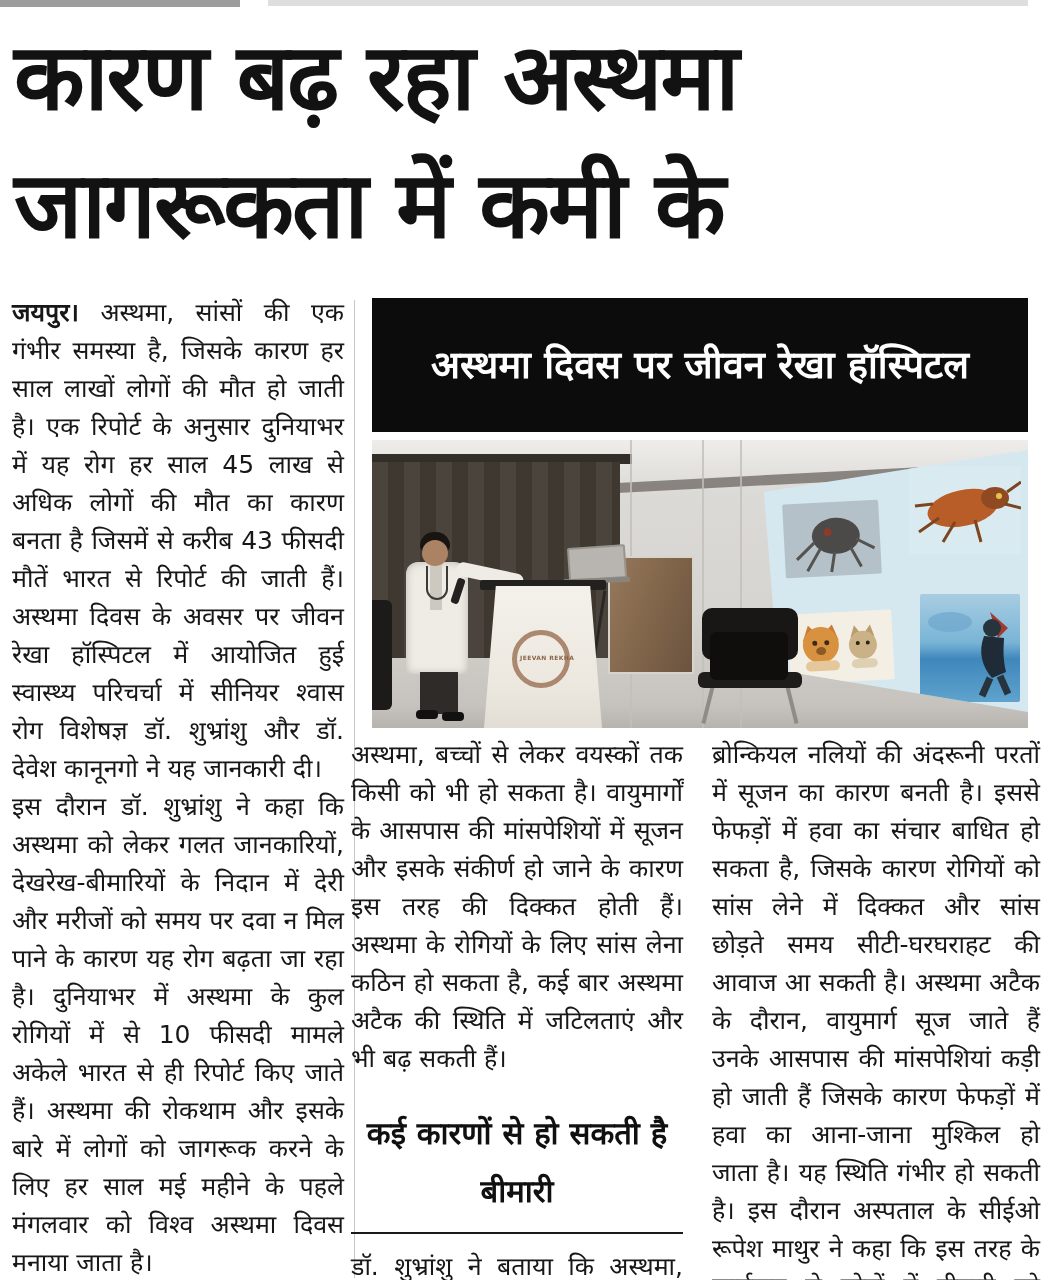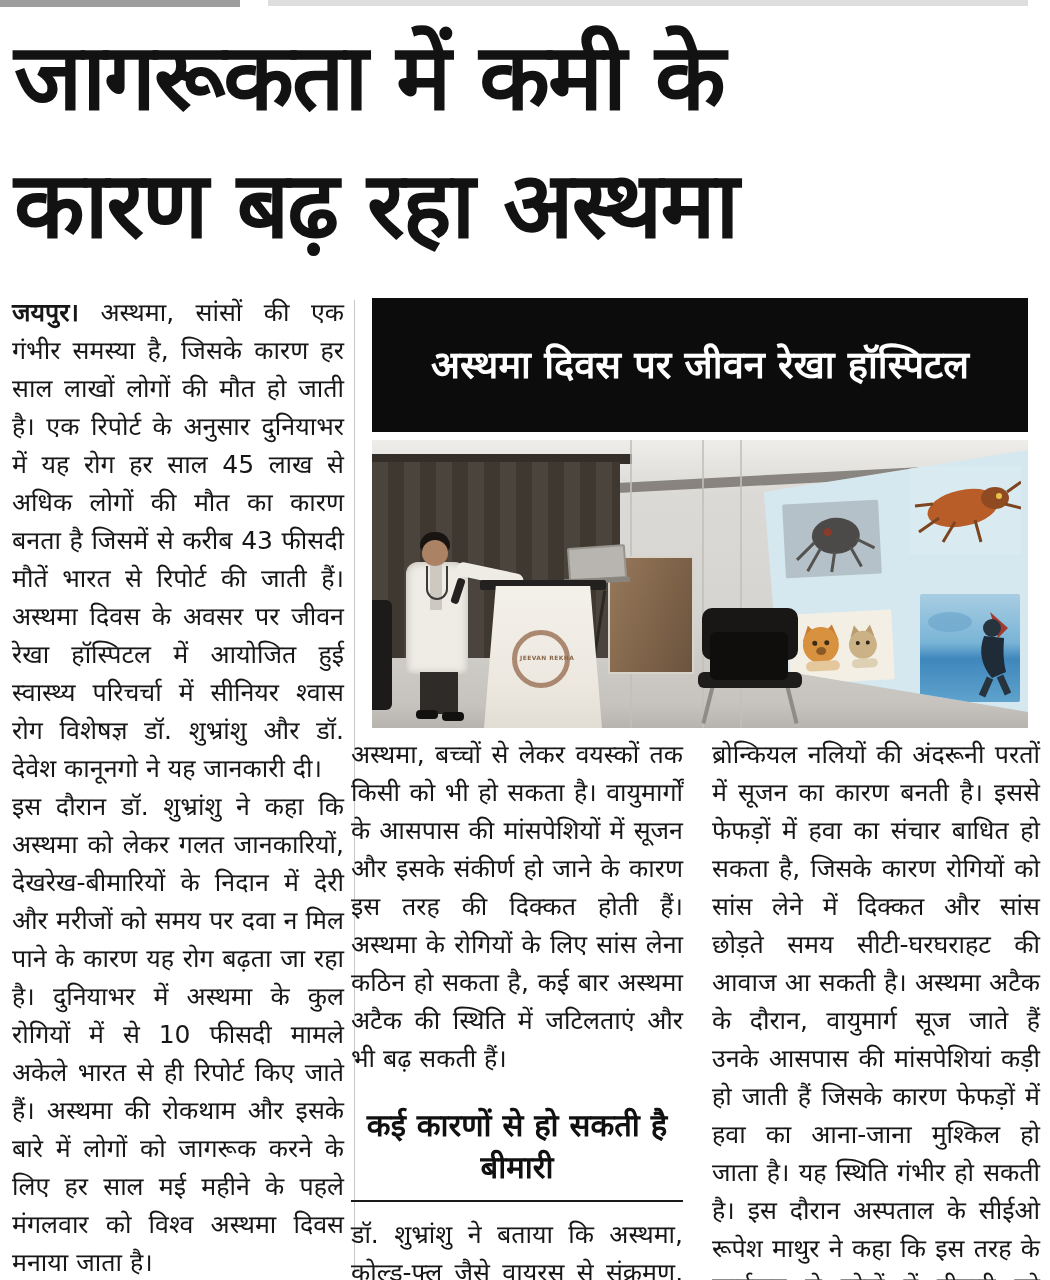--- a/index.html
+++ b/index.html
@@ -81,34 +81,34 @@
   .chair2-leg1 { position:absolute; left:334px; top:246px; width:4px; height:38px; background:#8e8c88; transform:rotate(14deg); }
   .chair2-leg2 { position:absolute; left:418px; top:246px; width:4px; height:38px; background:#8e8c88; transform:rotate(-14deg); }
 
   
   .col { position:absolute; text-align:justify; font-size:25px; line-height:38px; color:#171717; }
   .col-1 { left:12px;  top:294px; width:332px; height:986px; }
   .col-2 { left:351px; top:736px; width:332px; height:544px; }
   .col-3 { left:712px; top:736px; width:328px; height:544px; }
   .col p { margin:0; }
   .dateline { font-weight:700; }
-  .crosshead { font-weight:700; font-size:31px; line-height:42px; text-align:center;
+  .crosshead { font-weight:700; font-size:31px; line-height:58px; text-align:center;
     margin:26px 14px 0 14px; color:#101010; }
   .crosshead-rule { border:none; border-top:2px solid #1a1a1a; margin:12px 0 14px 0; }
   .v-divider { left:354px; top:300px; width:1px; height:978px; background:#c7c7c7; }
 </style>
 </head>
 <body>
 
 <div class="abs topbar-left"></div>
 <div class="abs topbar-right"></div>
 
 <div class="abs headline">
+  <div>कारण बढ़ रहा अस्थमा</div>
   <div>जागरूकता में कमी के</div>
-  <div>कारण बढ़ रहा अस्थमा</div>
 </div>
 
 <div class="abs subhead-box">
   <div>अस्थमा दिवस पर जीवन रेखा हॉस्पिटल</div>
 </div>
 
 <div class="photo">
   <div class="ceiling-recess"></div>
   <div class="curtain-bar"></div>
   <div class="curtain"></div>

